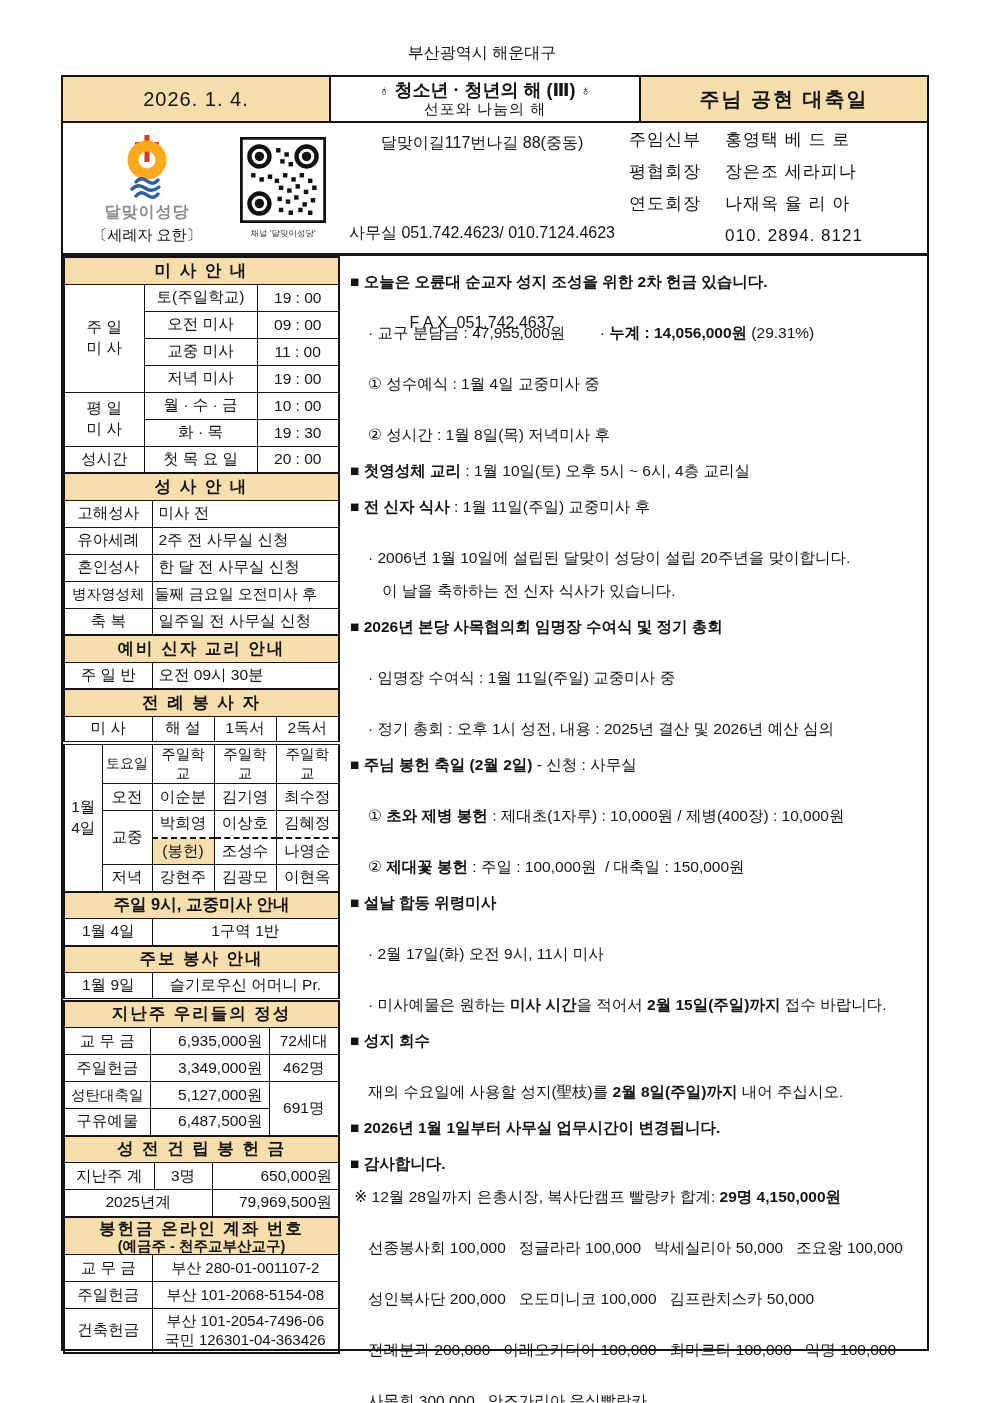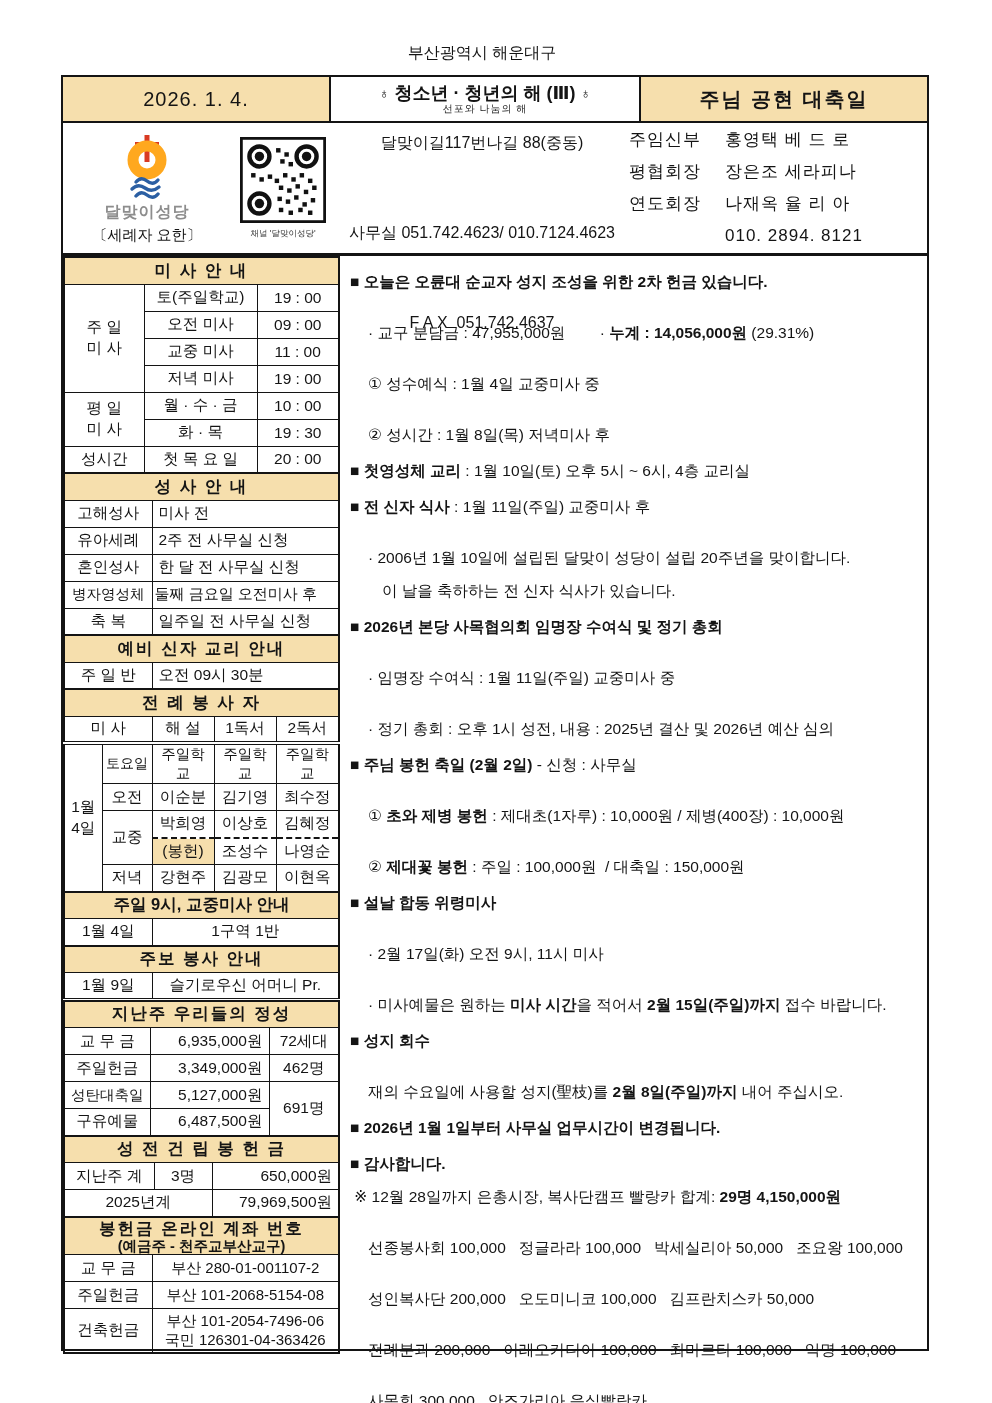--- a/index.html
+++ b/index.html
@@ -9,21 +9,21 @@
   .frame{position:absolute;left:61px;top:75px;width:868px;height:1276px;
          border:2px solid var(--ink);box-sizing:border-box;background:#fff;}
   
   .masthead{display:flex;height:46px;border-bottom:2px solid var(--ink);box-sizing:border-box;}
   .m-date{width:266px;background:var(--tan);display:flex;align-items:center;justify-content:center;
           font-size:20px;letter-spacing:1px;}
   .m-title{flex:1;border-left:2px solid var(--ink);border-right:2px solid var(--ink);
            display:flex;flex-direction:column;align-items:center;justify-content:center;line-height:1.1;}
   .m-title .t1{font-weight:bold;font-size:18px;}
   .m-title .t1 .sym{font-weight:normal;font-size:14px;position:relative;top:-1px;}
-  .m-title .t2{font-size:10px;letter-spacing:1px;}
+  .m-title .t2{font-size:15px;letter-spacing:1px;}
   .m-feast{width:286px;background:var(--tan);display:flex;align-items:center;justify-content:center;
            font-weight:bold;font-size:20px;letter-spacing:2px;}
   
   .info{display:flex;height:133px;border-bottom:3px solid var(--ink);box-sizing:border-box;align-items:center;}
   .logo-block{width:168px;text-align:center;padding-top:2px;}
   .logo-name{color:#8d8d8d;font-size:16px;font-weight:bold;letter-spacing:1px;margin-top:-2px;}
   .logo-patron{font-size:15px;margin-top:3px;}
   .qr-block{width:104px;text-align:center;}
   .qr-caption{font-size:8.5px;color:#333;margin-top:1px;}
   .addr{flex:1;text-align:center;font-size:16px;line-height:30px;white-space:pre;}

